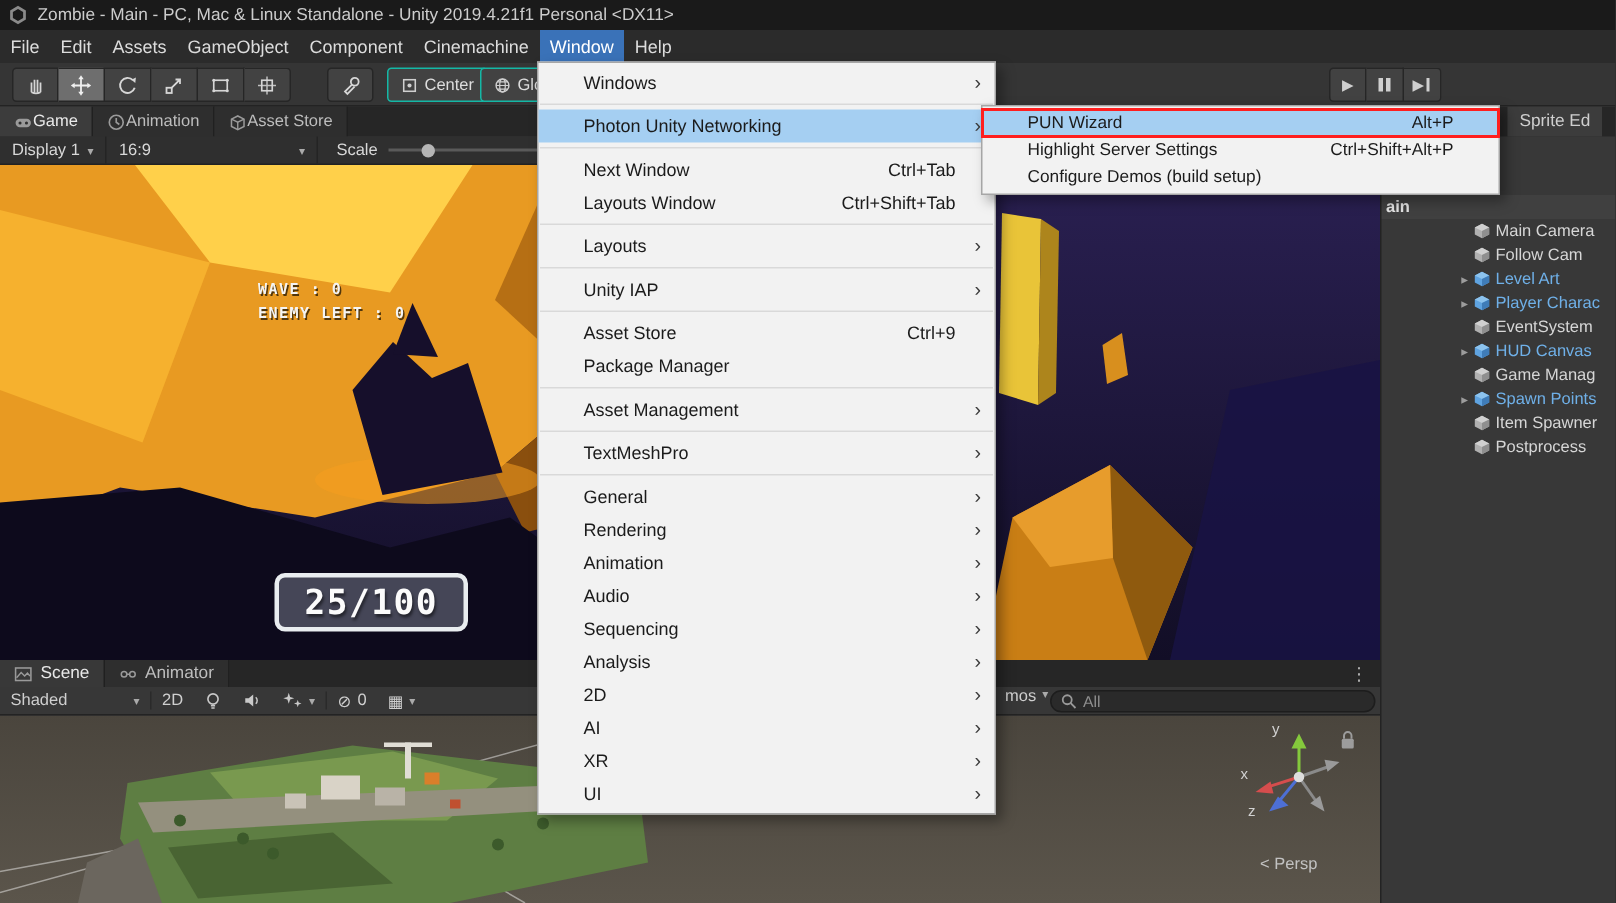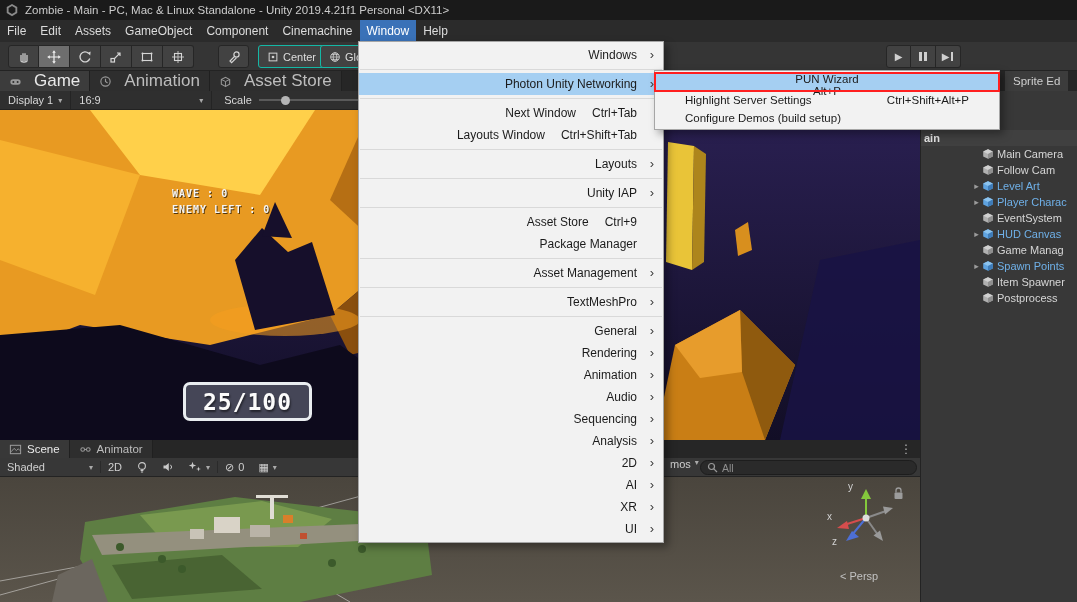--- a/index.html
+++ b/index.html
@@ -34,21 +34,21 @@
   .space-btn{left:320px;}
   .play-group{position:absolute;left:886px;top:3px;display:flex;}
   .play-btn{width:25px;height:23px;background:#424242;border:1px solid #262626;border-left-width:0;
             display:flex;align-items:center;justify-content:center;color:#cfcfcf;font-size:10px;}
   .play-btn.first{border-left-width:1px;border-radius:3px 0 0 3px;}
   .play-btn.last{border-radius:0 3px 3px 0;}
   .pbar{display:inline-block;width:2.5px;height:9px;background:#cfcfcf;margin:0 1.2px;}
 
   
   .view-tabs{position:absolute;left:0;top:71px;width:920px;height:20px;background:#262626;display:flex;}
-  .tab{display:flex;align-items:center;gap:12px;padding:0 9px;font-size:17px;color:#bdbdbd;
+  .tab{display:flex;align-items:center;gap:0;padding:0 9px;font-size:11px;color:#bdbdbd;
        background:#2e2e2e;border-right:1px solid #202020;}
   .tab.active{background:#3c3c3c;color:#e9e9e9;}
 
   
   .game-ctrl{position:absolute;left:0;top:91px;width:920px;height:19px;background:#2f2f2f;
              border-bottom:1px solid #222222;display:flex;align-items:center;font-size:11px;color:#d8d8d8;}
   .gc-dd{display:flex;align-items:center;gap:5px;padding:0 8px;height:100%;}
   .gc-dd.aspect{width:140px;justify-content:space-between;}
   .gc-sep{width:1px;height:100%;background:#242424;}
   .caret{font-size:8px;color:#aaaaaa;}
@@ -107,34 +107,34 @@
   .axis-x{left:-1px;top:28px;}
   .axis-z{left:4px;top:53px;}
   .persp{position:absolute;left:840px;top:93px;font-size:11px;color:#c2c2c2;}
   .padlock{position:absolute;left:893px;top:10px;}
 
   
   .dropdown{position:absolute;left:358px;top:41px;width:306px;background:#f2f2f2;border:1px solid #a6a6a6;
             box-shadow:4px 4px 8px rgba(0,0,0,.35);padding:2px 0;z-index:40;}
   .dd-item{position:relative;height:22px;display:flex;align-items:center;padding:0 26px 0 30px;
            font-size:12px;color:#1b1b1b;}
-  .dd-label{flex:1;white-space:nowrap;text-align:right;}
+  .dd-label{flex:1;white-space:nowrap;}
   .dd-sc{margin-left:16px;white-space:nowrap;}
   .dd-arrow{position:absolute;right:9px;top:0;line-height:22px;font-size:13px;color:#3c3c3c;}
   .dd-item.hl{background:#a5cff2;}
   .dd-sep{height:1px;background:#d9d9d9;margin:3px 1px;}
 
   
   .submenu{position:absolute;left:654px;top:70px;width:346px;background:#f2f2f2;border:1px solid #a6a6a6;
            box-shadow:4px 4px 8px rgba(0,0,0,.35);padding:2px 0;z-index:41;}
   .sm-item{height:18px;display:flex;align-items:center;padding:0 30px;font-size:11.5px;color:#1b1b1b;}
   .sm-label{flex:1;white-space:nowrap;}
   .sm-sc{white-space:nowrap;}
   .sm-item.hl{background:#a5cff2;}
-  .sm-item.annotated{outline:2px solid #ff1f1f;outline-offset:-1px;flex-direction:column;}
+  .sm-item.annotated{outline:2px solid #ff1f1f;outline-offset:-1px;}
 </style>
 </head>
 <body>
 
 <div class="app">
 
   <div class="title-bar">
     <svg width="14" height="14" viewBox="0 0 16 16">
       <path fill="#8a8a8a" d="M8 1 L14 4.5 V11.5 L8 15 L2 11.5 V4.5 Z M8 3.4 L4.1 5.7 V10.3 L8 12.6 L11.9 10.3 V5.7 Z"></path>
     </svg>

